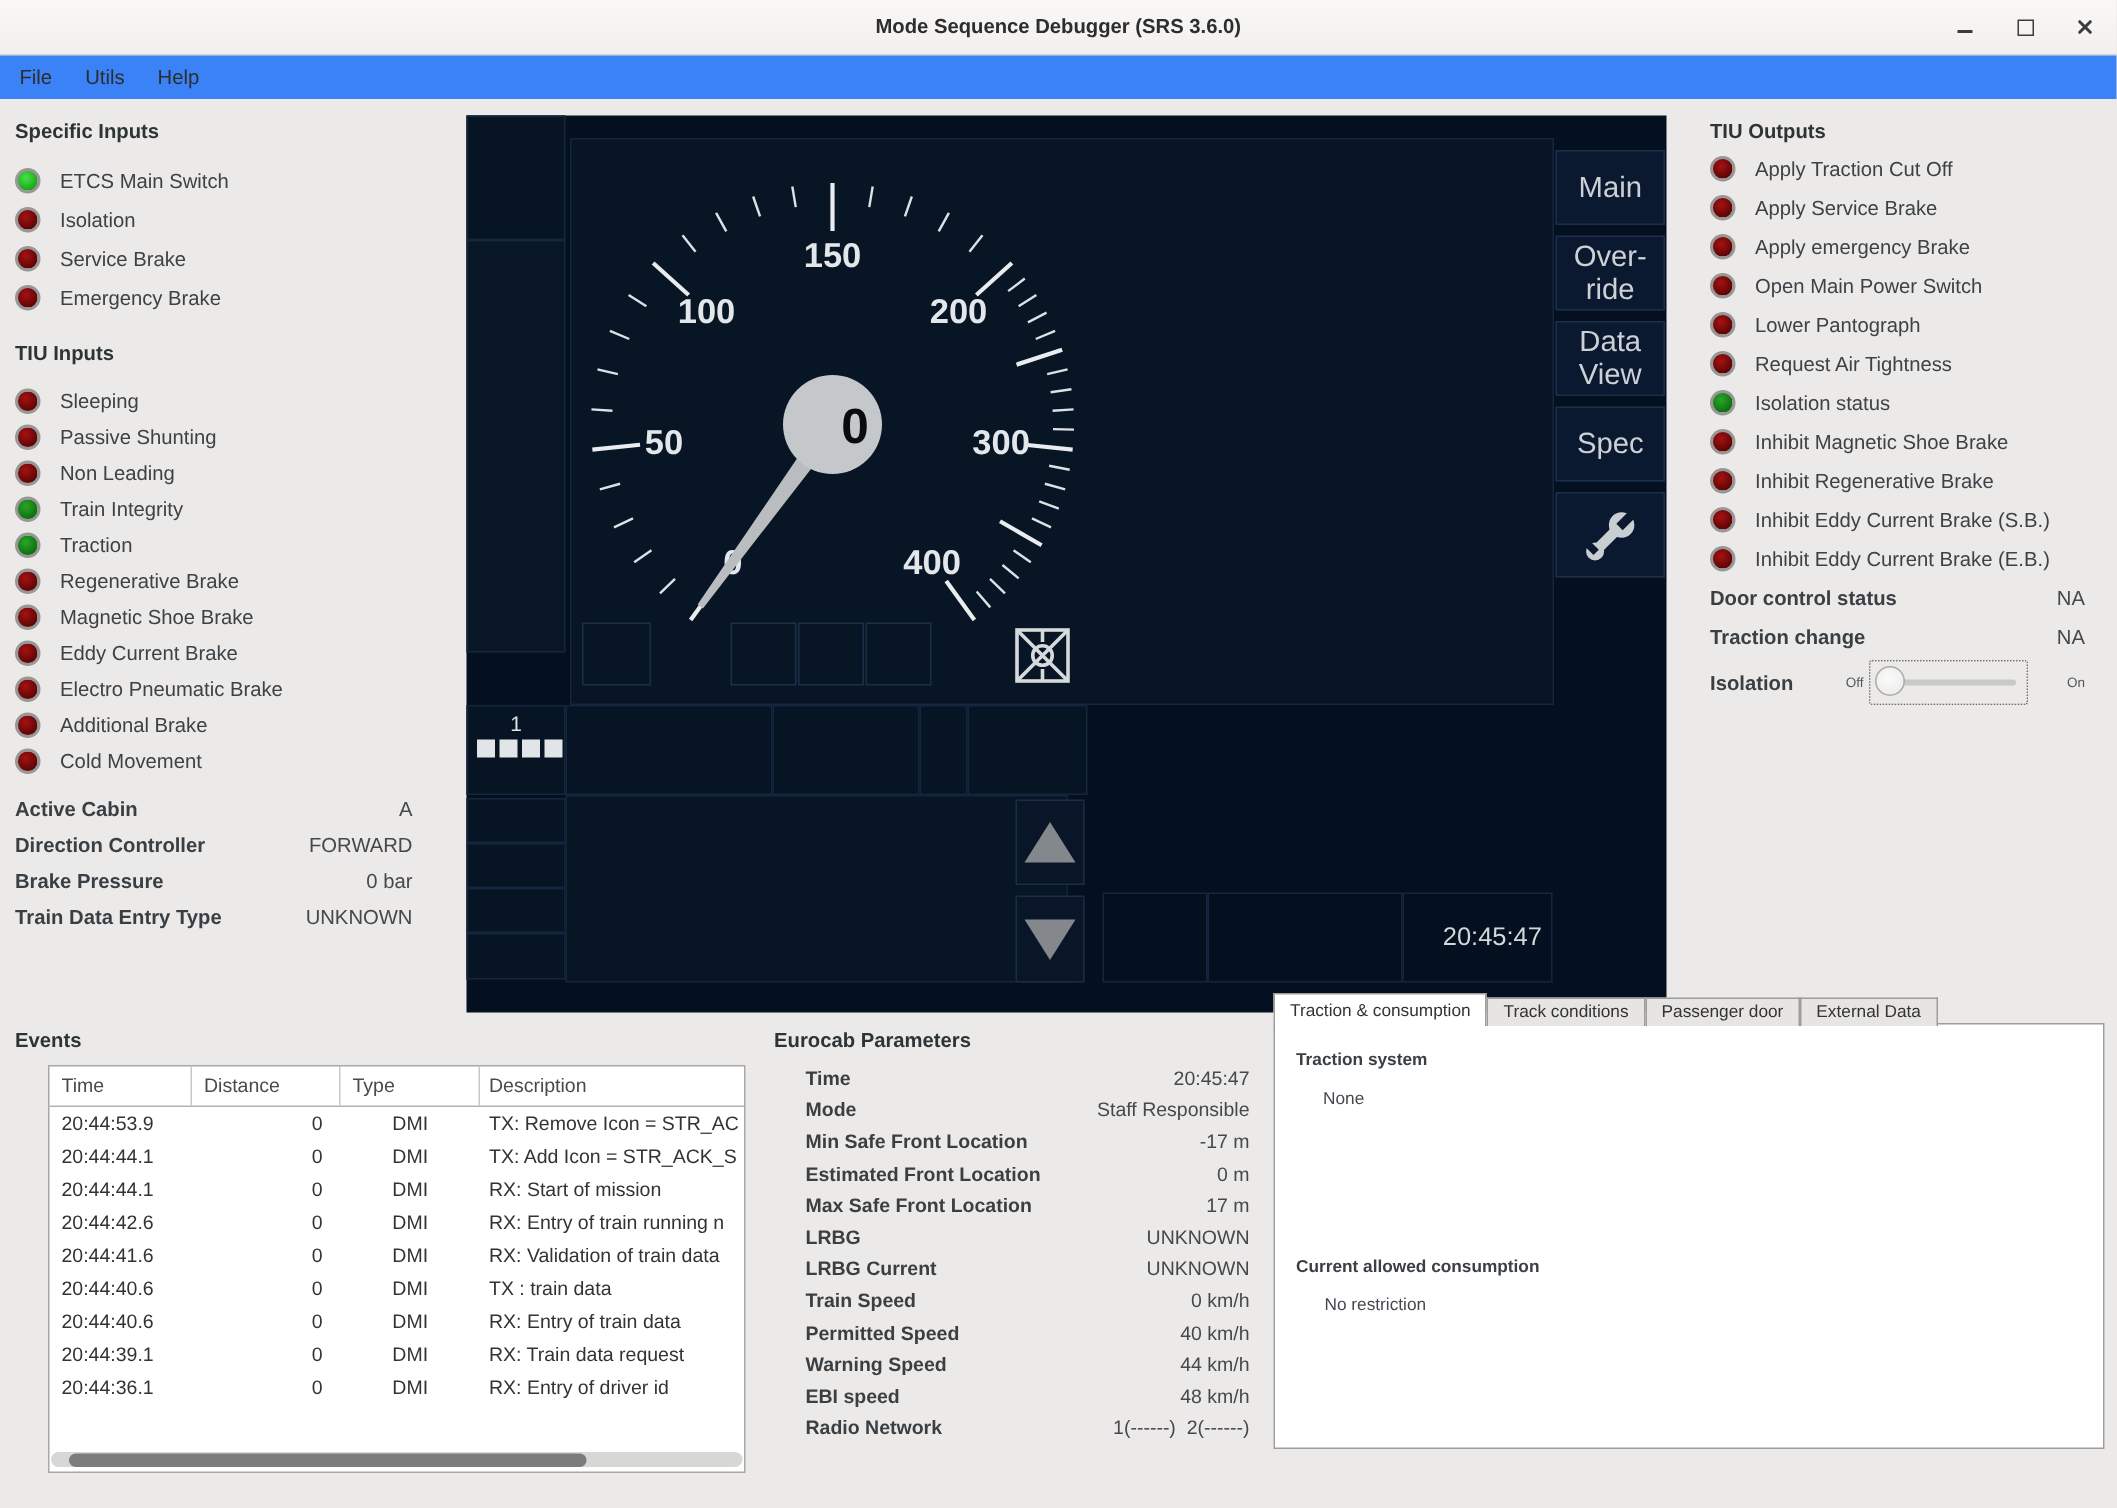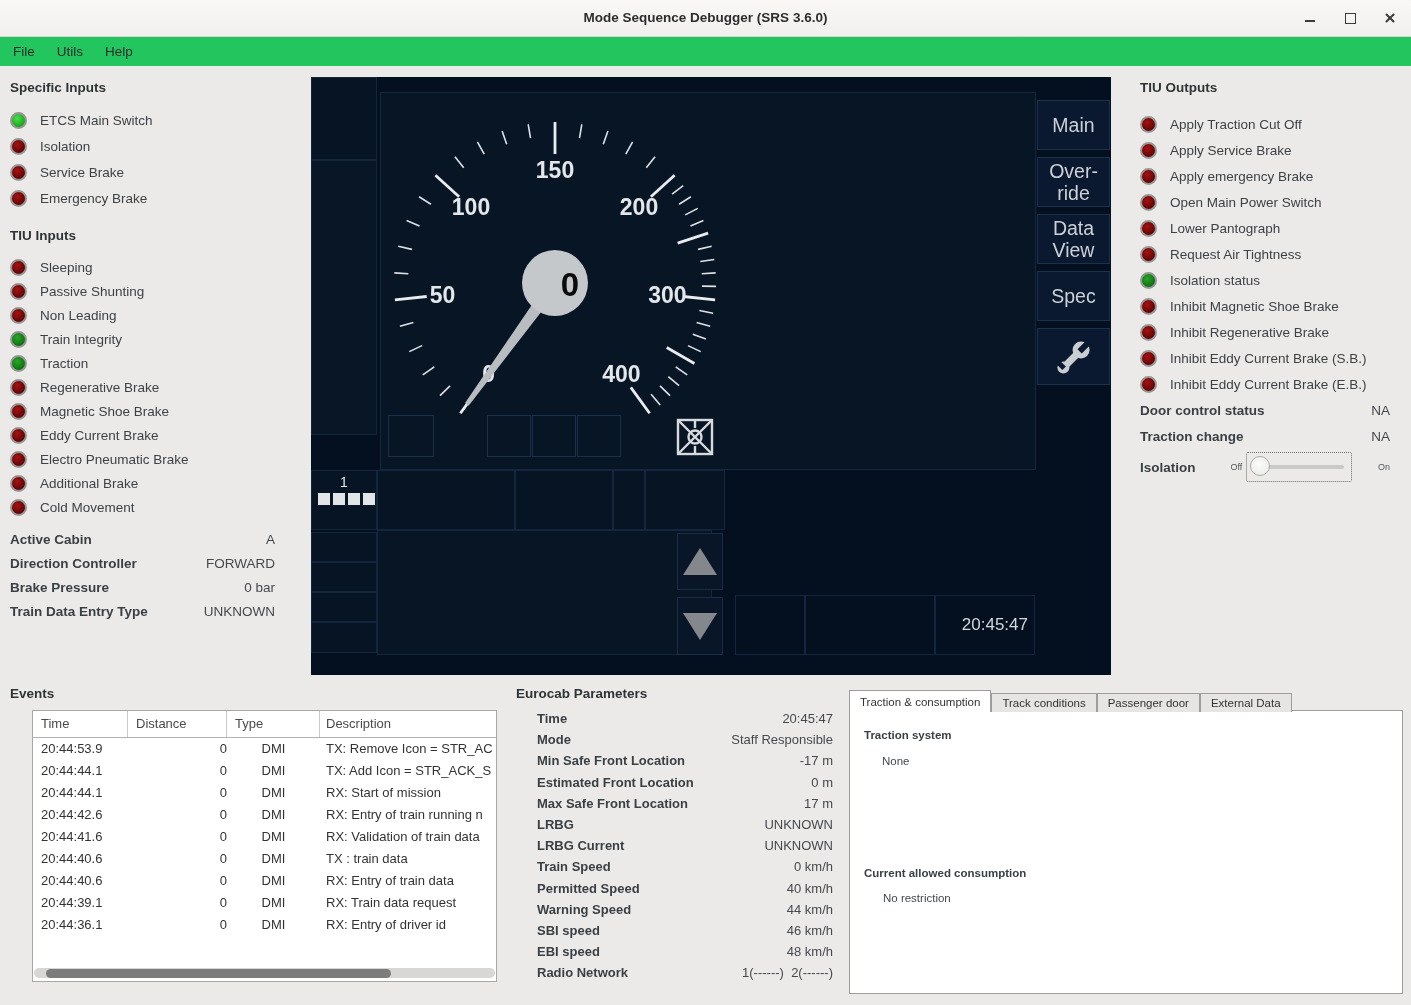--- a/index.html
+++ b/index.html
@@ -17,21 +17,21 @@
     font-size:13.5px;font-weight:700;color:#2d2d2d;}
   .win-controls{position:absolute;right:14px;top:0;height:36px;display:flex;align-items:center;gap:26px;z-index:3;}
   .wc{width:14px;height:14px;display:flex;align-items:center;justify-content:center;cursor:default;}
   .wc-min{width:10px;height:0;border-bottom:2px solid #3c3c3c;margin-top:6px;}
   .wc-max{width:9px;height:9px;border:1.8px solid #3c3c3c;}
   .wc-close{position:relative;width:12px;height:12px;}
   .wc-close i{position:absolute;left:5px;top:0;width:2px;height:12px;background:#3c3c3c;border-radius:1px;}
   .wc-close i:first-child{transform:rotate(45deg);}
   .wc-close i:last-child{transform:rotate(-45deg);}
   
-  .menubar{position:absolute;left:0;top:37px;right:0;height:29px;background:#22c55e;
+  .menubar{position:absolute;left:0;top:37px;right:0;height:29px;background:#3b82f6;
     display:flex;align-items:center;padding-left:2px;text-align:center;}
   .menu-item{padding:0 11px;font-size:13.5px;color:#2d2d2d;line-height:29px;}
   
   .section-title{font-size:13.5px;font-weight:700;color:#2e3436;}
   .led-row{display:flex;align-items:center;gap:13px;}
   .led{width:17px;height:17px;border-radius:50%;flex:0 0 auto;
     border:2px solid #979797;box-sizing:border-box;}
   .led-red{background:radial-gradient(circle at 40% 35%,#a51212,#5c0404 75%);}
   .led-green{background:radial-gradient(circle at 40% 35%,#2aa52a,#0c6e0c 75%);}
   .led-green-bright{background:radial-gradient(circle at 40% 35%,#4ae04a,#15a015 78%);}
@@ -83,33 +83,33 @@
   #events-title{position:absolute;left:10px;top:686px;}
   #events-table{position:absolute;left:32px;top:710px;width:465px;height:272px;background:#fff;
     border:1px solid #a9a8a6;box-sizing:border-box;}
   .ev-header{display:flex;height:26px;border-bottom:1px solid #b3b2b0;}
   .ev-hcell{font-size:13px;color:#4a4a4a;line-height:26px;padding-left:8px;box-sizing:border-box;
     border-right:1px solid #c9c8c6;overflow:hidden;white-space:nowrap;}
   .ev-hcell:last-child{border-right:none;}
   .ev-row{display:flex;height:22px;}
   .ev-cell{font-size:13px;color:#333;line-height:22px;box-sizing:border-box;overflow:hidden;white-space:nowrap;}
   .ev-c0{width:95px;padding-left:8px;}
-  .ev-c1{width:99px;text-align:right;}
+  .ev-c1{width:99px;text-align:right;padding-right:12px;}
   .ev-c2{width:93px;text-align:center;}
   .ev-c3{width:176px;padding-left:6px;}
   .ev-scrollbar{position:absolute;left:1px;right:1px;bottom:3px;height:10px;background:#d8d7d5;border-radius:5px;}
   .ev-thumb{position:absolute;left:12px;top:0.5px;width:345px;height:9px;background:#7c7c7c;border-radius:4.5px;}
   
   #eurocab-title{position:absolute;left:516px;top:686px;}
   #eurocab-rows{position:absolute;left:537px;top:708px;width:296px;}
   #eurocab-rows .field-row{height:21.2px;}
   #eurocab-rows .f-label{font-size:13px;}
   #eurocab-rows .f-value{font-size:13px;}
   
-  #tabs-panel{position:absolute;left:849px;top:688px;width:554px;height:306px;}
+  #tabs-panel{position:absolute;left:849px;top:660px;width:554px;height:306px;}
   .tab-row{position:absolute;left:0;top:0;height:23px;display:flex;align-items:flex-end;z-index:2;}
   .tab{font-size:11.5px;color:#333;background:#e6e5e3;border:1px solid #9e9d9b;border-bottom:none;
     padding:3px 10px 3px;margin-right:0;position:relative;top:1px;}
   .tab.active{background:#fff;padding-top:5px;padding-bottom:4px;top:1px;z-index:3;}
   .tab-content{position:absolute;left:0;top:22px;width:554px;height:284px;background:#fff;
     border:1px solid #9e9d9b;box-sizing:border-box;}
   .tc-heading{position:absolute;font-size:11.5px;font-weight:700;color:#3a3f44;}
   .tc-value{position:absolute;font-size:11.5px;color:#45494e;}
 </style>
 </head>
@@ -349,21 +349,21 @@
             <circle cx="0" cy="-10" r="8.5"></circle>
             <rect x="-3" y="-21" width="6" height="13" fill="#0a1830"></rect>
             <circle cx="0" cy="15" r="6"></circle>
             <rect x="-8" y="12.5" width="9" height="5" fill="#0a1830"></rect>
           </g>
         </svg></div>
     </div>
 </div>
 
 <div id="right-panel">
-  <div class="section-title" style="margin-bottom:16px;">TIU Outputs</div>
+  <div class="section-title" style="margin-bottom:4px;">TIU Outputs</div>
   <div id="tiu-output-leds">
       <div class="led-row to">
         <span class="led led-red"></span>
         <span class="led-label">Apply Traction Cut Off</span>
       </div>
       <div class="led-row to">
         <span class="led led-red"></span>
         <span class="led-label">Apply Service Brake</span>
       </div>
       <div class="led-row to">
@@ -529,24 +529,20 @@
     </div>
     <div class="field-row">
       <span class="f-label">Permitted Speed</span>
       <span class="f-value">40 km/h</span>
     </div>
     <div class="field-row">
       <span class="f-label">Warning Speed</span>
       <span class="f-value">44 km/h</span>
     </div>
     <div class="field-row">
-      <span class="f-label">SBI speed</span>
-      <span class="f-value">46 km/h</span>
-    </div>
-    <div class="field-row">
       <span class="f-label">EBI speed</span>
       <span class="f-value">48 km/h</span>
     </div>
     <div class="field-row">
       <span class="f-label">Radio Network</span>
       <span class="f-value">1(------)  2(------)</span>
     </div>
   </div>
 
 <div id="tabs-panel">

